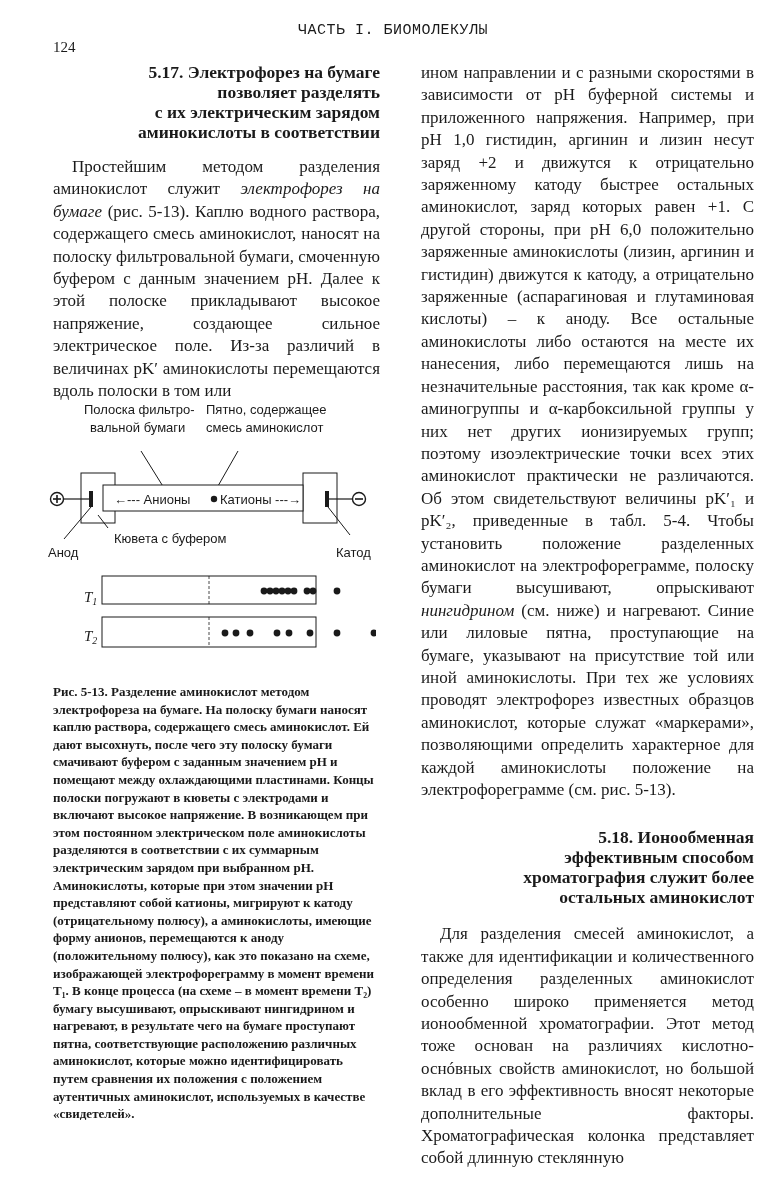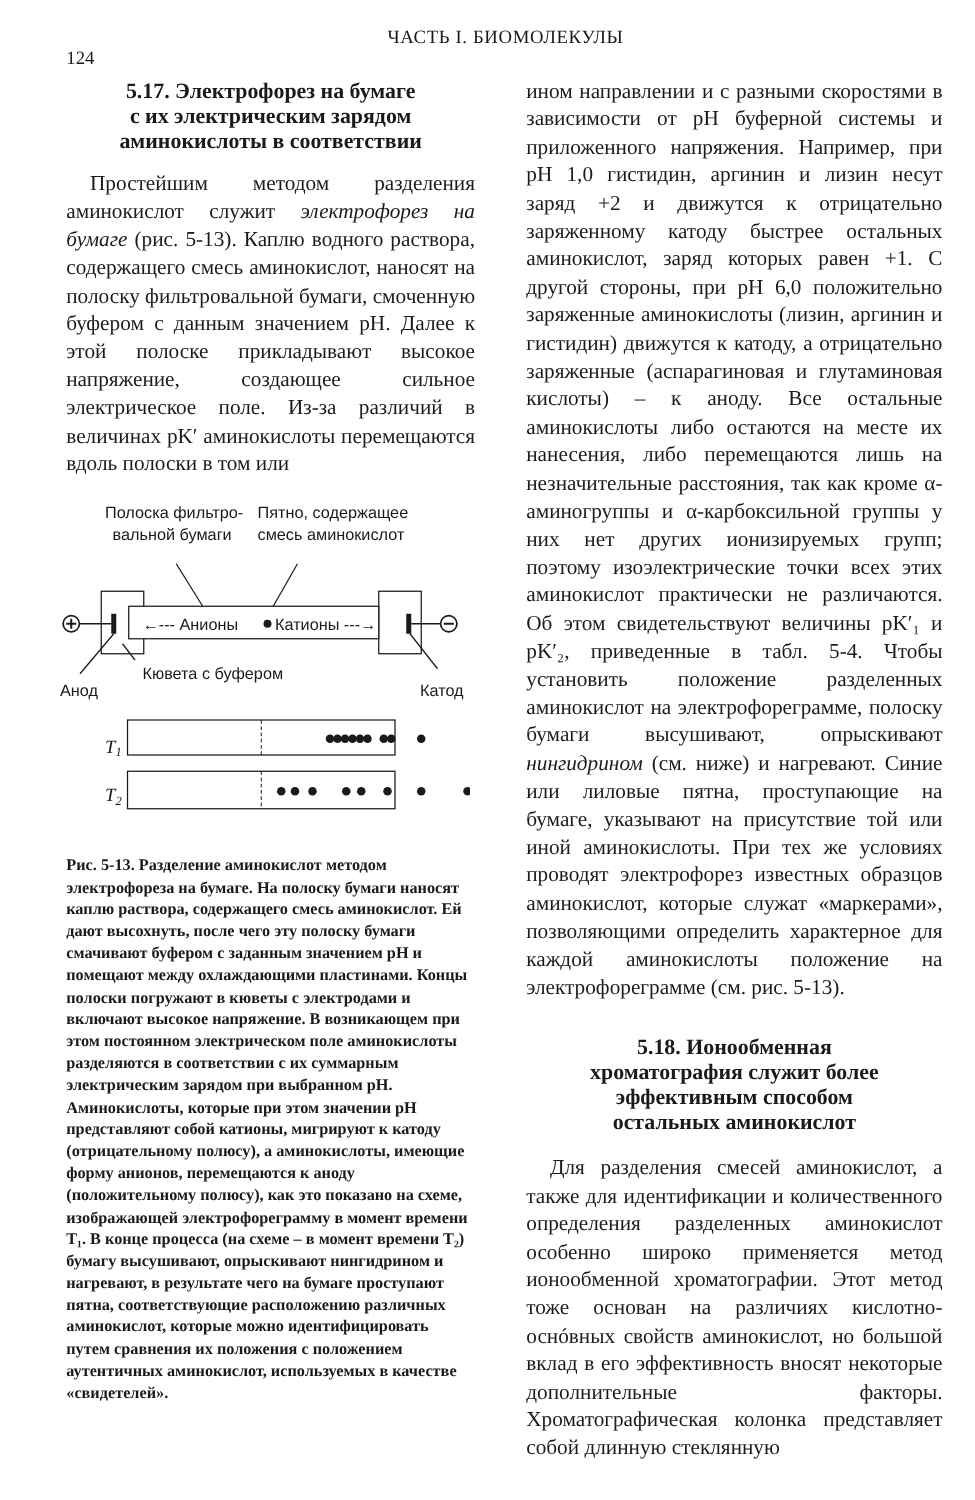--- a/index.html
+++ b/index.html
@@ -1,28 +1,28 @@
 <!DOCTYPE html>
 <html><head>
 <meta charset="utf-8">
 <style>
   html, body { margin: 0; padding: 0; background: #ffffff; }
   body { width: 780px; height: 1200px; position: relative; overflow: hidden;
          font-family: "Liberation Serif", "DejaVu Serif", serif; color: #1a1a1a; }
   .running-head { position: absolute; top: 22px; left: 53px; right: 56px; height: 20px;
                   font-size: 15px; }
   .page-num { position: absolute; left: 0; top: 17px; }
-  .chapter { position: absolute; left: 257px; top: 0; letter-spacing: 0.5px; }
+  .chapter { position: absolute; left: 245px; top: 0; letter-spacing: 0.5px; font-family: Liberation Mono, monospace; }
 
   .col { position: absolute; top: 62px; }
   .col-left { left: 53px; width: 327px; }
   .col-right { left: 421px; width: 333px; }
 
   .sec-title { font-weight: bold; font-size: 17.5px; line-height: 20px; margin: 0;
-               text-align: center; }
+               text-align: right; }
   .para { font-size: 17px; line-height: 22.4px; text-align: justify; margin: 0;
           hyphens: manual; }
   .indent { text-indent: 19px; }
   .para i { font-style: italic; }
 
   .figure { position: absolute; left: 36px; top: 395px; width: 340px; height: 270px; }
   .figure svg { display: block; }
   .caption { position: absolute; left: 53px; top: 683px; width: 327px;
              font-size: 13px; line-height: 17.6px; text-align: left; margin: 0; font-weight: bold; }
 </style>
@@ -30,20 +30,21 @@
 <body>
 
 <div class="running-head">
   <span class="page-num">124</span>
   <span class="chapter">ЧАСТЬ I. БИОМОЛЕКУЛЫ</span>
 </div>
 
 <div class="col col-left">
   <h2 class="sec-title">
     <div>5.17. Электрофорез на бумаге</div>
+    <div>позволяет разделять</div>
     <div>с их электрическим зарядом</div>
     <div>аминокислоты в соответствии</div>
   </h2>
   <p class="para indent" style="margin-top:14px;"><span>Простейшим методом разделения аминокислот служит </span><i>электрофорез на бумаге</i><span> (рис. 5-13). Каплю водного раствора, содержащего смесь аминокислот, наносят на полоску фильтровальной бумаги, смоченную буфером с данным значением pH. Далее к этой полоске прикладывают высокое напряжение, создающее сильное электрическое поле. Из-за различий в величинах pK′ аминокислоты перемещаются вдоль полоски в том или</span></p>
 </div>
 
 <div class="figure">
   <svg width="340" height="270" viewBox="0 0 340 270" xmlns="http://www.w3.org/2000/svg" font-family="Liberation Sans, DejaVu Sans, sans-serif" font-size="13" fill="#1a1a1a">
 
     <text x="48" y="19">Полоска фильтро-</text>
@@ -113,18 +114,18 @@
   </svg>
 </div>
 
 <p class="caption"><span>Рис. 5-13.</span> <span>Разделение аминокислот методом электрофореза на бумаге. На полоску бумаги наносят каплю раствора, содержащего смесь аминокислот. Ей дают высохнуть, после чего эту полоску бумаги смачивают буфером с заданным значением pH и помещают между охлаждающими пластинами. Концы полоски погружают в кюветы с электродами и включают высокое напряжение. В возникающем при этом постоянном электрическом поле аминокислоты разделяются в соответствии с их суммарным электрическим зарядом при выбранном pH. Аминокислоты, которые при этом значении pH представляют собой катионы, мигрируют к катоду (отрицательному полюсу), а аминокислоты, имеющие форму анионов, перемещаются к аноду (положительному полюсу), как это показано на схеме, изображающей электрофореграмму в момент времени T₁. В конце процесса (на схеме – в момент времени T₂) бумагу высушивают, опрыскивают нингидрином и нагревают, в результате чего на бумаге проступают пятна, соответствующие расположению различных аминокислот, которые можно идентифицировать путем сравнения их положения с положением аутентичных аминокислот, используемых в качестве «свидетелей».</span></p>
 
 <div class="col col-right">
   <p class="para"><span>ином направлении и с разными скоростями в зависимости от pH буферной системы и приложенного напряжения. Например, при pH 1,0 гистидин, аргинин и лизин несут заряд +2 и движутся к отрицательно заряженному катоду быстрее остальных аминокислот, заряд которых равен +1. С другой стороны, при pH 6,0 положительно заряженные аминокислоты (лизин, аргинин и гистидин) движутся к катоду, а отрицательно заряженные (аспарагиновая и глутаминовая кислоты) – к аноду. Все остальные аминокислоты либо остаются на месте их нанесения, либо перемещаются лишь на незначительные расстояния, так как кроме α-аминогруппы и α-карбоксильной группы у них нет других ионизируемых групп; поэтому изоэлектрические точки всех этих аминокислот практически не различаются. Об этом свидетельствуют величины pK′₁ и pK′₂, приведенные в табл. 5-4. Чтобы установить положение разделенных аминокислот на электрофореграмме, полоску бумаги высушивают, опрыскивают </span><i>нингидрином</i><span> (см. ниже) и нагревают. Синие или лиловые пятна, проступающие на бумаге, указывают на присутствие той или иной аминокислоты. При тех же условиях проводят электрофорез известных образцов аминокислот, которые служат «маркерами», позволяющими определить характерное для каждой аминокислоты положение на электрофореграмме (см. рис. 5-13).</span></p>
 
   <h2 class="sec-title" style="margin-top:26px;">
     <div>5.18. Ионообменная</div>
+    <div>эффективным способом</div>
     <div>хроматография служит более</div>
-    <div>эффективным способом</div>
     <div>остальных аминокислот</div>
   </h2>
   <p class="para indent" style="margin-top:16px;">Для разделения смесей аминокислот, а также для идентификации и количественного определения разделенных аминокислот особенно широко применяется метод ионообменной хроматографии. Этот метод тоже основан на различиях кислотно-оснóвных свойств аминокислот, но большой вклад в его эффективность вносят некоторые дополнительные факторы. Хроматографическая колонка представляет собой длинную стеклянную</p>
 </div>
 
 </body></html>

